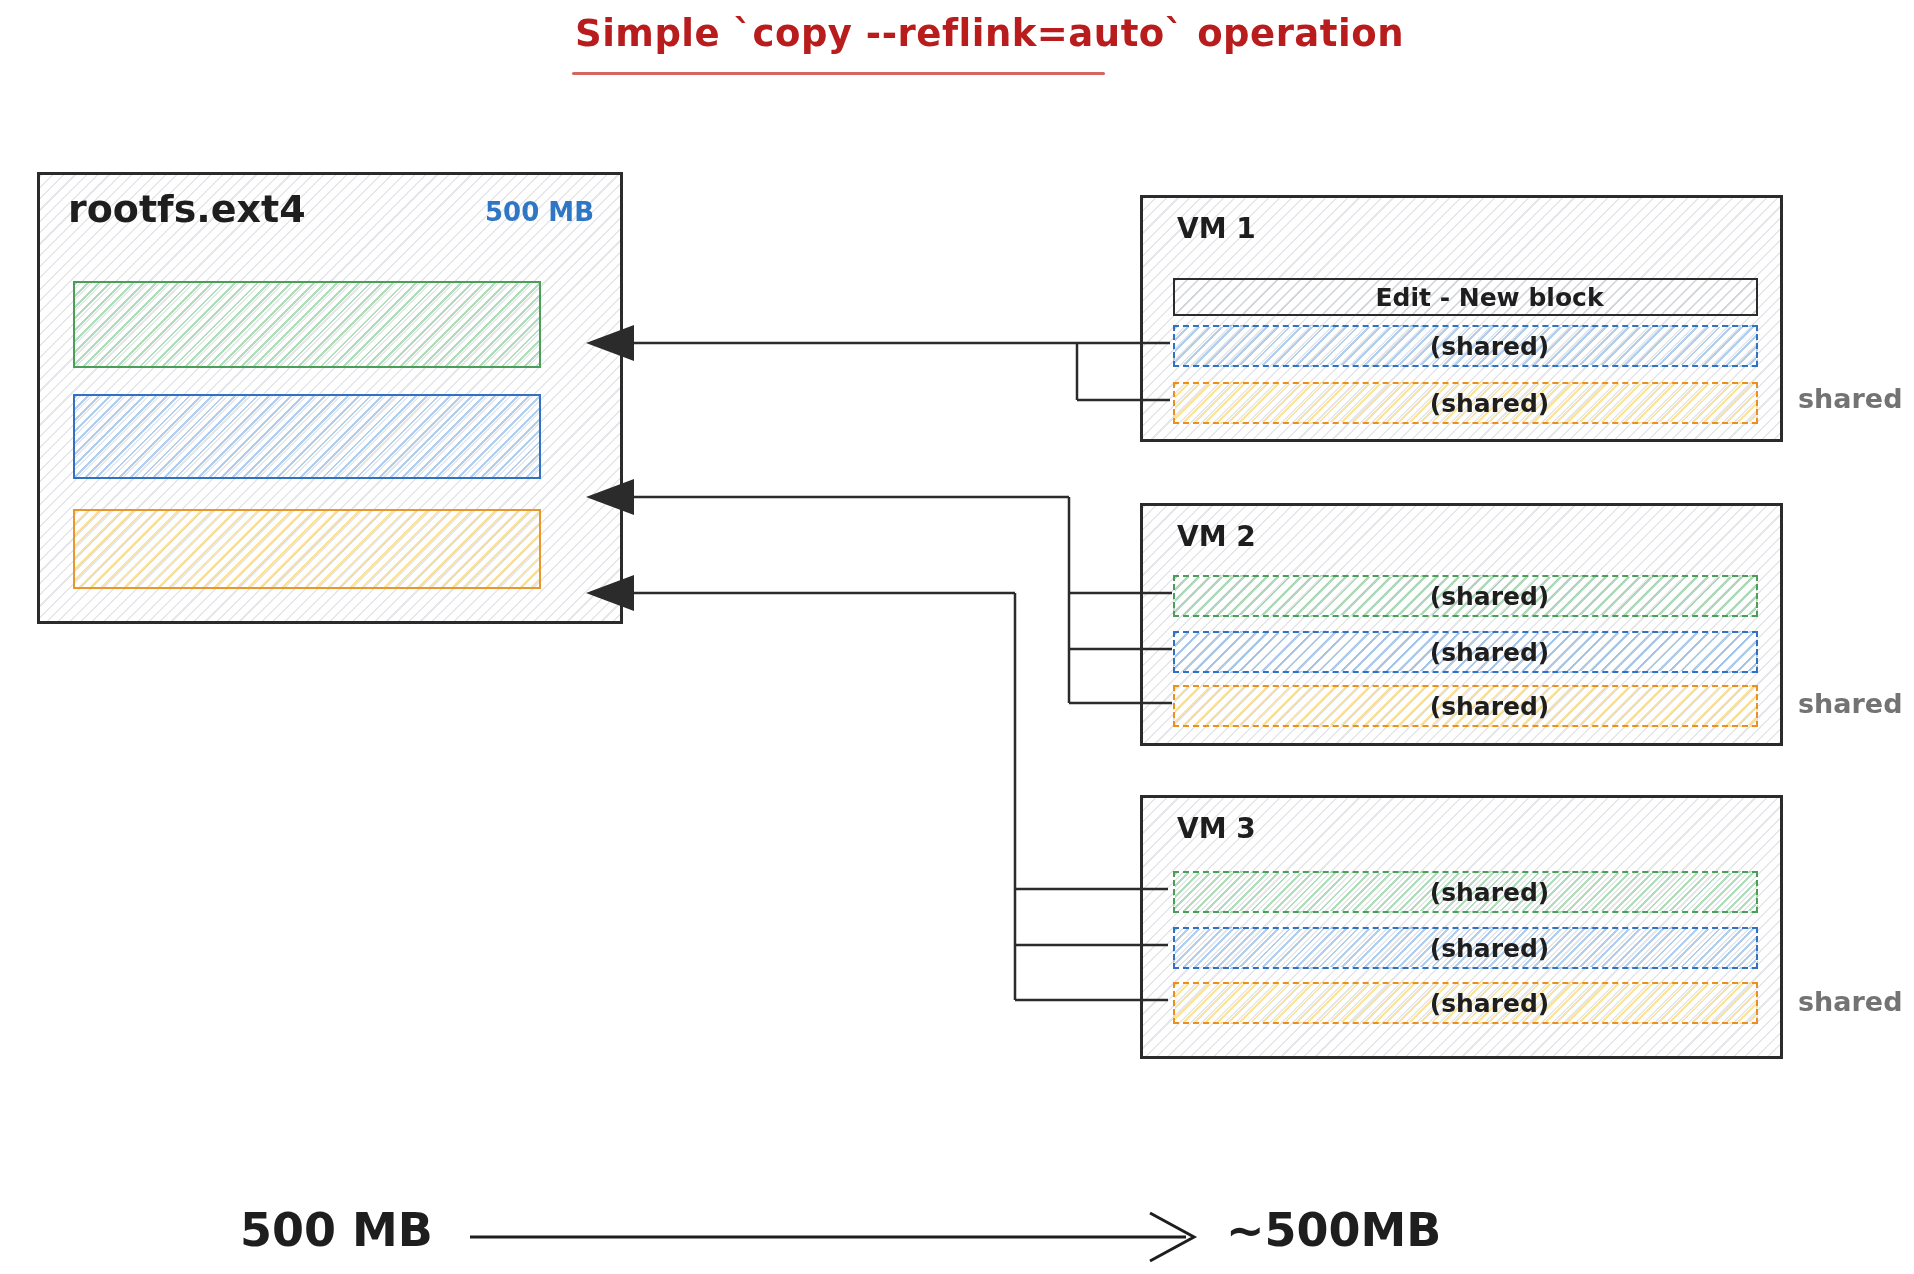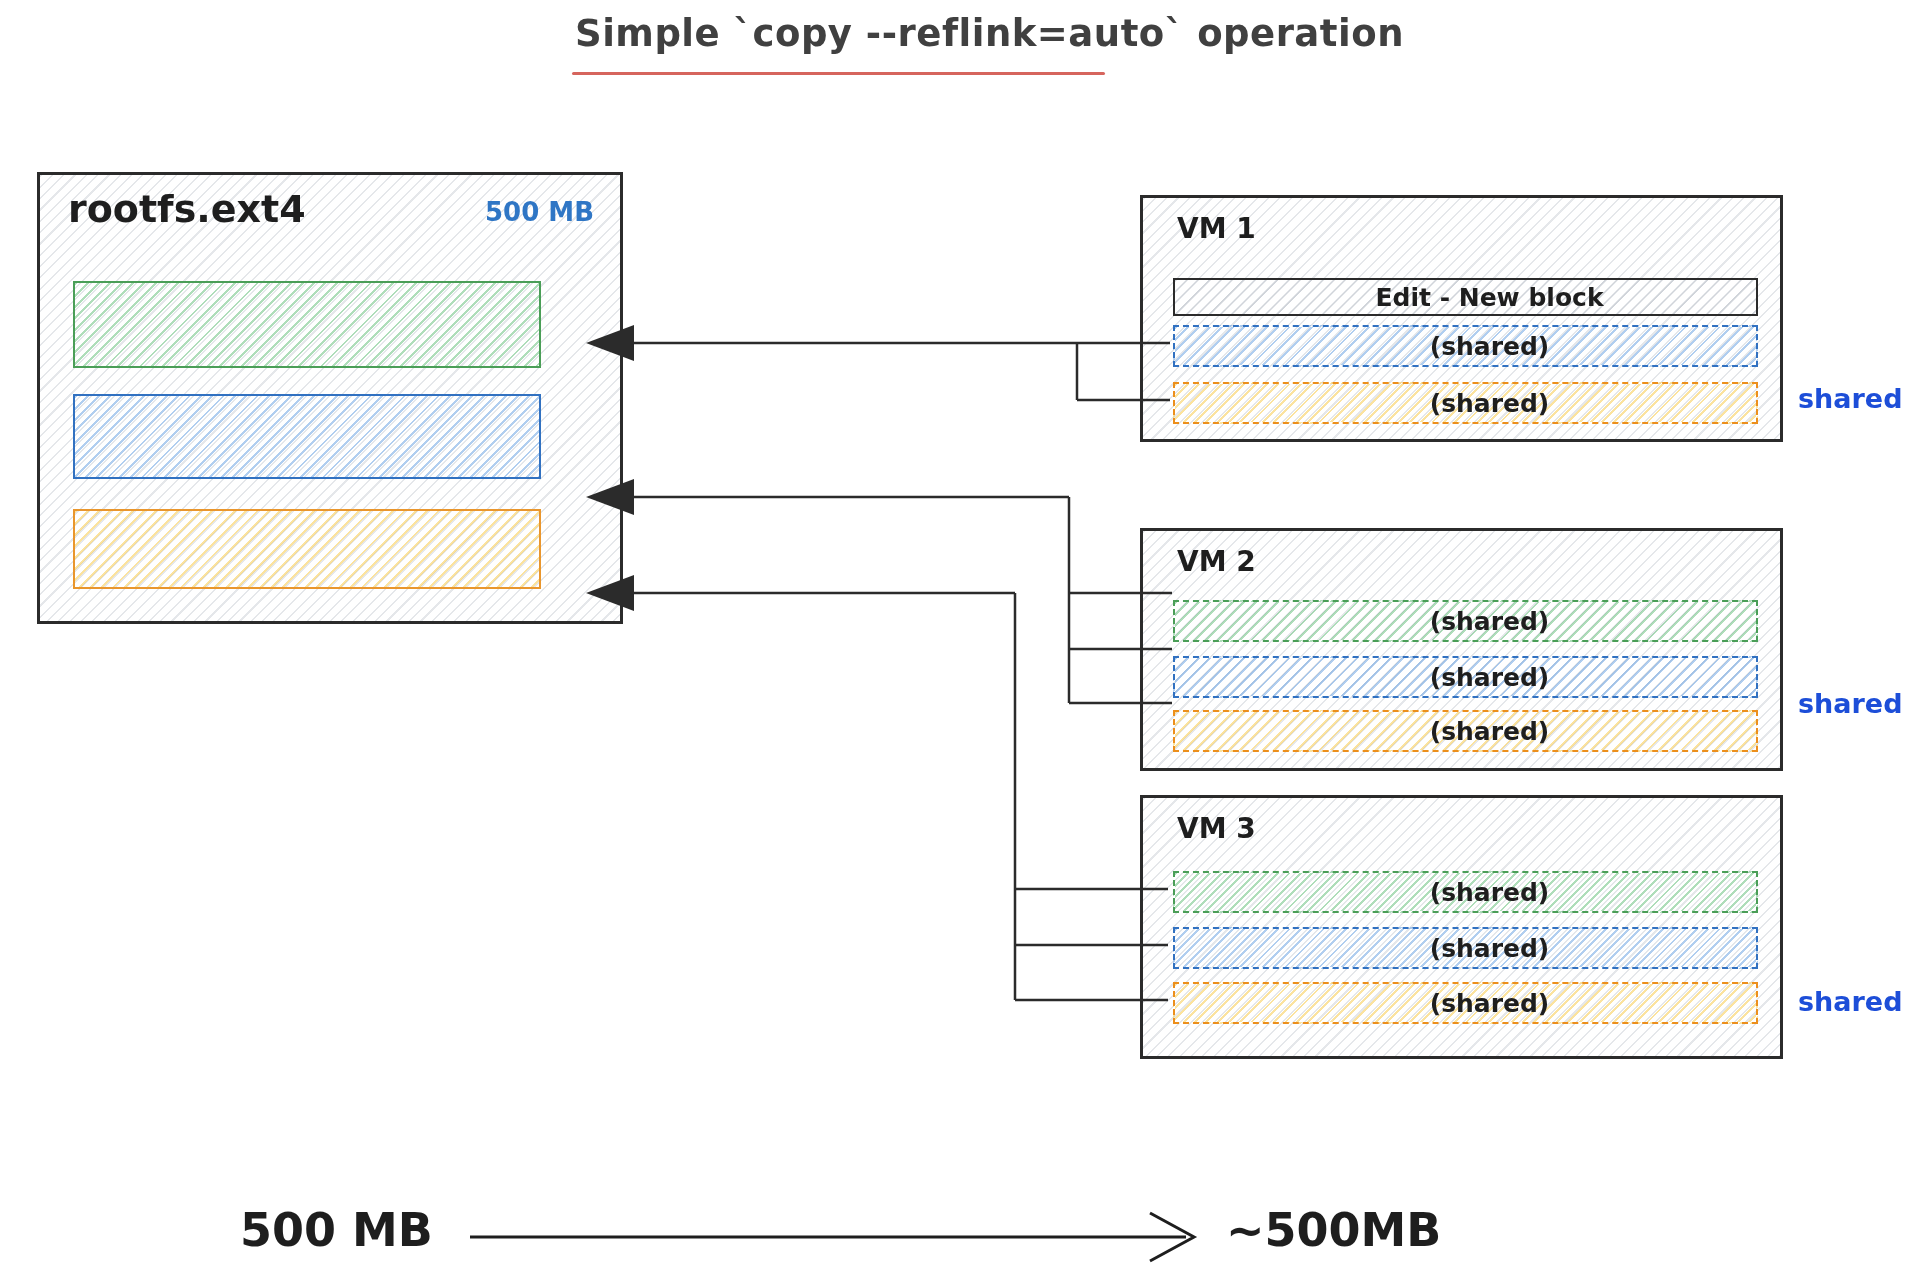--- a/index.html
+++ b/index.html
@@ -12,40 +12,40 @@
   .hatch-gray   { background-image: repeating-linear-gradient(135deg, rgba(125,136,152,.20) 0 1.5px, rgba(0,0,0,0) 1.5px 8px); }
   .hatch-green  { background-image: repeating-linear-gradient(135deg, rgba(96,188,118,.50) 0 2px,  rgba(0,0,0,0) 2px 8px); }
   .hatch-blue   { background-image: repeating-linear-gradient(135deg, rgba(100,158,224,.50) 0 2px, rgba(0,0,0,0) 2px 8px); }
   .hatch-yellow { background-image: repeating-linear-gradient(135deg, rgba(248,208,96,.60) 0 2px,  rgba(0,0,0,0) 2px 8px); }
 
   .frame { position:absolute; box-sizing:border-box; border:3px solid #2b2b2b; }
 
   
   .title {
     position:absolute; left:575px; top:12px; font-size:37px; font-weight:bold;
-    color:#404040; white-space:nowrap; letter-spacing:0.5px;
+    color:#b91c1c; white-space:nowrap; letter-spacing:0.5px;
   }
   .title-underline {
     position:absolute; left:572px; top:72px; width:533px; height:3px;
     background:#cf4a41; opacity:.85; border-radius:2px;
   }
 
   
   .rootfs-box { left:37px; top:172px; width:586px; height:452px; }
   .rootfs-label { position:absolute; left:28px; top:12px; font-size:38px; font-weight:bold; }
   .rootfs-size  { position:absolute; right:26px; top:22px; font-size:26px; font-weight:bold; color:#2f76c5; }
   .block { position:absolute; left:33px; width:468px; box-sizing:border-box; }
   .rb-green  { top:106px; height:87px; border:2.5px solid #4a9e57; }
   .rb-blue   { top:219px; height:85px; border:2.5px solid #3171c1; }
   .rb-orange { top:334px; height:80px; border:2.5px solid #e9962d; }
 
   
   .vm { position:absolute; left:1140px; width:643px; box-sizing:border-box; border:3px solid #2b2b2b; }
   .vm-1 { top:195px;  height:247px; }
-  .vm-2 { top:503px;  height:243px;margin-top:25px; }
+  .vm-2 { top:503px;  height:243px; }
   .vm-3 { top:795px;  height:264px; }
   .vm-name { position:absolute; left:34px; top:14px; font-size:28px; font-weight:bold; }
   .vm-block {
     position:absolute; left:30px; width:585px; height:42px; box-sizing:border-box;
     display:flex; align-items:center; justify-content:center;
     font-size:25px; font-weight:bold; color:#1e1e1e; white-space:nowrap;padding-left:48px;
   }
   .edit-bar { border:2px solid #2b2b2b; height:38px; }
   .dashed-green  { border:2.5px dashed #4a9e57; }
   .dashed-blue   { border:2.5px dashed #3171c1; }
@@ -56,21 +56,21 @@
   .vm1-orange { top:184px; }
   .vm2-green  { top:69px;  }
   .vm2-blue   { top:125px; }
   .vm2-orange { top:179px; }
   .vm3-green  { top:73px;  }
   .vm3-blue   { top:129px; }
   .vm3-orange { top:184px; }
 
   .side-label {
     position:absolute; left:1798px; font-size:27px; font-weight:bold;
-    color:#1d4ed8; white-space:nowrap;
+    color:#737373; white-space:nowrap;
   }
   .side-label-1 { top:383px; }
   .side-label-2 { top:688px; }
   .side-label-3 { top:986px; }
 
   
   .connector-layer { position:absolute; left:0; top:0; width:1914px; height:1274px; z-index:5; pointer-events:none; }
 
   
   .footer-text { position:absolute; top:1203px; font-size:46px; font-weight:bold; white-space:nowrap; }

